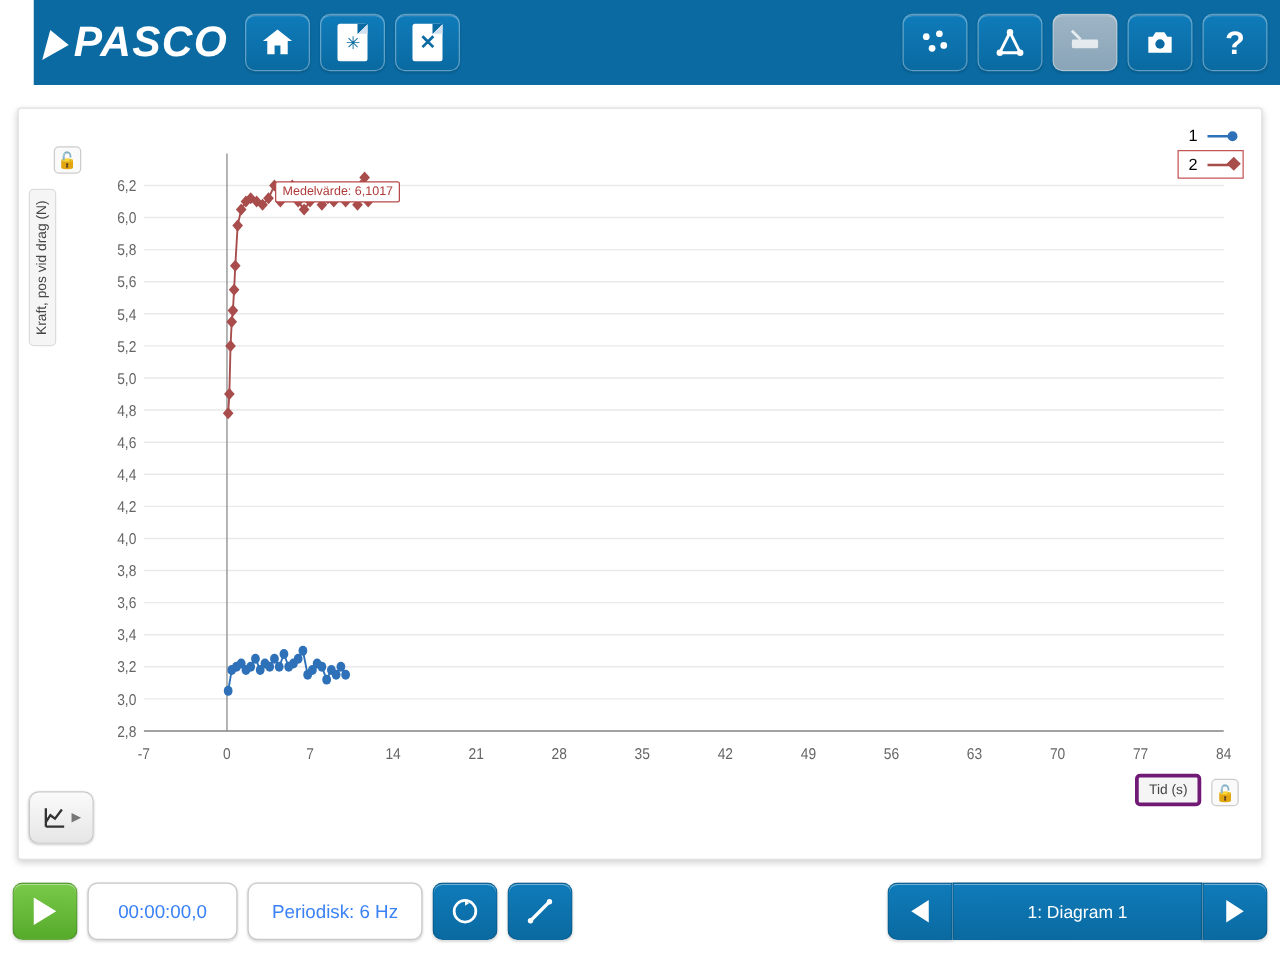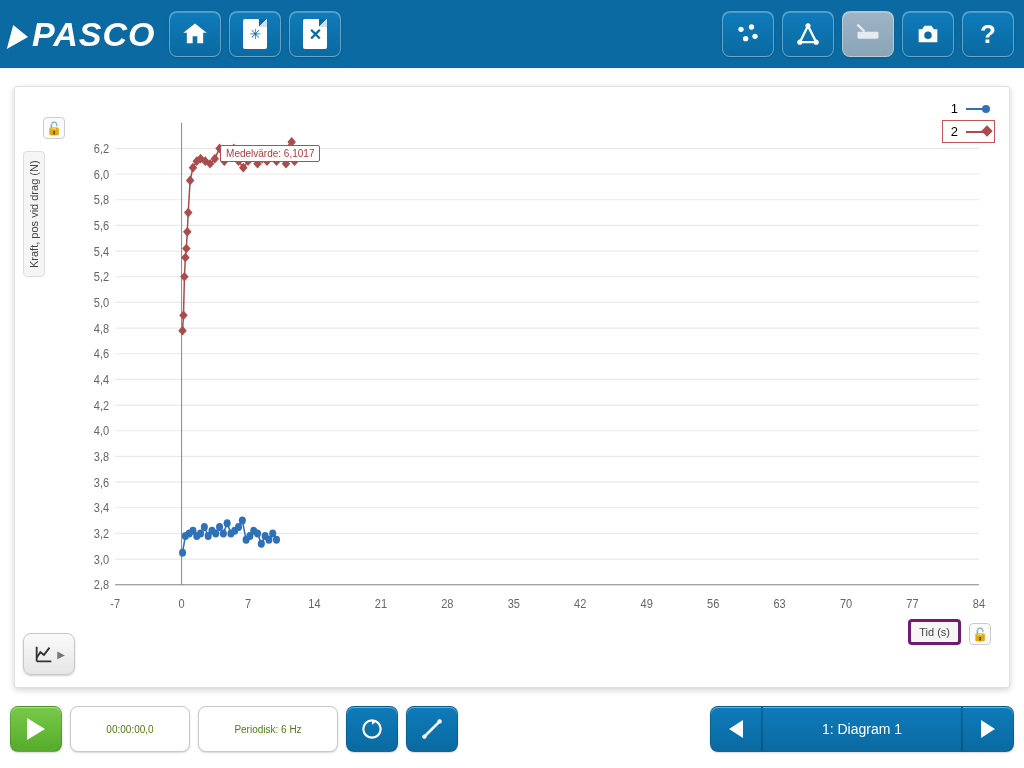--- a/index.html
+++ b/index.html
@@ -6,20 +6,21 @@
   html, body { width: 1024px; height: 768px; font-family: Arial, Helvetica, sans-serif; background: #fff; overflow: hidden; }
 
   
   .header {
     height: 68px;
     background: #0a6aa1;
     display: flex; align-items: center;
     padding: 0 10px;
     gap: 8px;
     color: #fff;
+    margin-left: 27px;
   }
   .logo {
     font-family: Arial, Helvetica, sans-serif;
     font-weight: 900; font-style: italic;
     font-size: 34px; letter-spacing: 1px;
     margin-right: 6px;
     position: relative;
   }
   .logo::before {
     content: "";
@@ -145,21 +146,21 @@
   .f-btn {
     height:46px; border-radius:8px;
     border:1px solid rgba(0,0,0,0.15);
     display:flex; align-items:center; justify-content:center;
     box-shadow: inset 0 1px 0 rgba(255,255,255,0.4), 0 1px 2px rgba(0,0,0,0.15);
   }
   .f-blue { background: linear-gradient(#0f7bba,#0a6aa1); color:#fff; }
   .f-blue svg { fill:#fff; width:26px; height:26px;}
   .f-play { width:52px; background: linear-gradient(#79c94a,#56ab2b); }
   .f-play .tri { width:0;height:0;border-left:18px solid #fff;border-top:11px solid transparent;border-bottom:11px solid transparent;}
-  .f-field { background:#fff; border:1px solid #c8c8c8; padding:0 14px; font-size:10px; color:#4d7c0f; }
+  .f-field { background:#fff; border:1px solid #c8c8c8; padding:0 14px; font-size:15px; color:#3b82f6; }
   .f-time { width:120px; justify-content:center;}
   .f-mode { min-width:140px; }
   .f-icon { width:52px; }
   .f-spacer { flex:1; }
   .f-pager { display:flex; align-items:center; gap:0;border-radius:13px; }
   .f-pager .f-btn { border-radius:0; }
   .f-pager .seg-l { border-top-left-radius:8px; border-bottom-left-radius:8px; width:52px;}
   .f-pager .seg-c { width:200px; font-size:14px; }
   .f-pager .seg-r { border-top-right-radius:8px; border-bottom-right-radius:8px; width:52px;}
   .f-pager .tri-l { width:0;height:0;border-right:14px solid #fff;border-top:9px solid transparent;border-bottom:9px solid transparent;}

